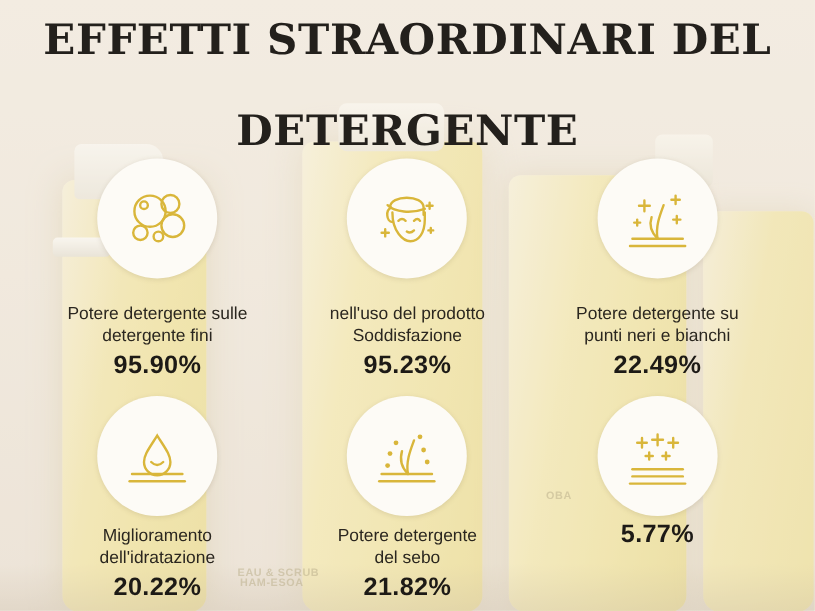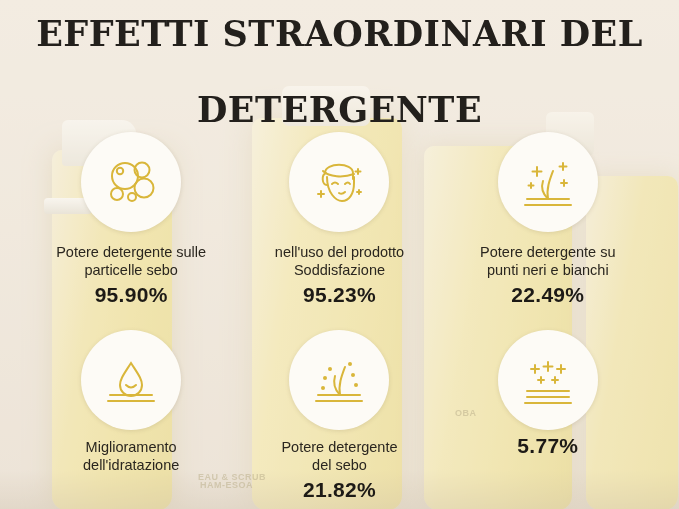--- a/index.html
+++ b/index.html
@@ -129,21 +129,21 @@
     height: 100px;
     border-radius: 50%;
     background: #fdfbf6;
     display: flex;
     align-items: center;
     justify-content: center;
     box-shadow: 0 1px 4px rgba(120,105,70,0.18);
   }
   .badge svg { display: block; }
   .cap {
-    margin-top: 12px;
+    margin-top: 22px;
     text-align: center;
     font-size: 14.5px;
     color: #2a261f;
     line-height: 1.22;
     font-family: "Liberation Sans", sans-serif;
   }
   .val {
     margin-top: 4px;
     text-align: right;
     font-size: 21px;
@@ -189,21 +189,21 @@
             <circle cx="41" cy="16" r="7.5"></circle>
             <circle cx="43" cy="34" r="9.5"></circle>
             <circle cx="16" cy="40" r="6"></circle>
             <circle cx="31" cy="43" r="4"></circle>
             <circle cx="19" cy="17" r="3.2"></circle>
           </svg>
         </span>
       </div>
       <div class="cap">
         <div>Potere detergente sulle</div>
-        <div>particelle sebo</div>
+        <div>detergente fini</div>
       </div>
       <div class="val">95.90%</div>
     </div>
 
     <div class="cell">
       <div class="badge">
         <span>
           <svg width="60" height="58" viewBox="0 0 60 58" fill="none" stroke="#d9b63a" stroke-width="2" stroke-linecap="round">
             <path d="M16 20 C16 9, 44 9, 44 20 L44 26"></path>
             <path d="M17 20 C12 22, 13 32, 18 32"></path>
@@ -255,20 +255,21 @@
             <path d="M24 34 q5 5 10 0"></path>
             <path d="M8 44 L50 44"></path>
             <path d="M6 50 L52 50"></path>
           </svg>
         </span>
       </div>
       <div class="cap">
         <div>Miglioramento</div>
         <div>dell'idratazione</div>
       </div>
+      <div class="val">20.22%</div>
     </div>
 
     <div class="cell row2">
       <div class="badge">
         <span>
           <svg width="58" height="58" viewBox="0 0 58 58" fill="none" stroke="#d9b63a" stroke-width="2" stroke-linecap="round">
             <path d="M8 44 L50 44"></path>
             <path d="M6 50 L52 50"></path>
             <path d="M30 44 C28 34, 32 24, 35 16"></path>
             <path d="M30 44 C24 38, 23 32, 25 25"></path>

